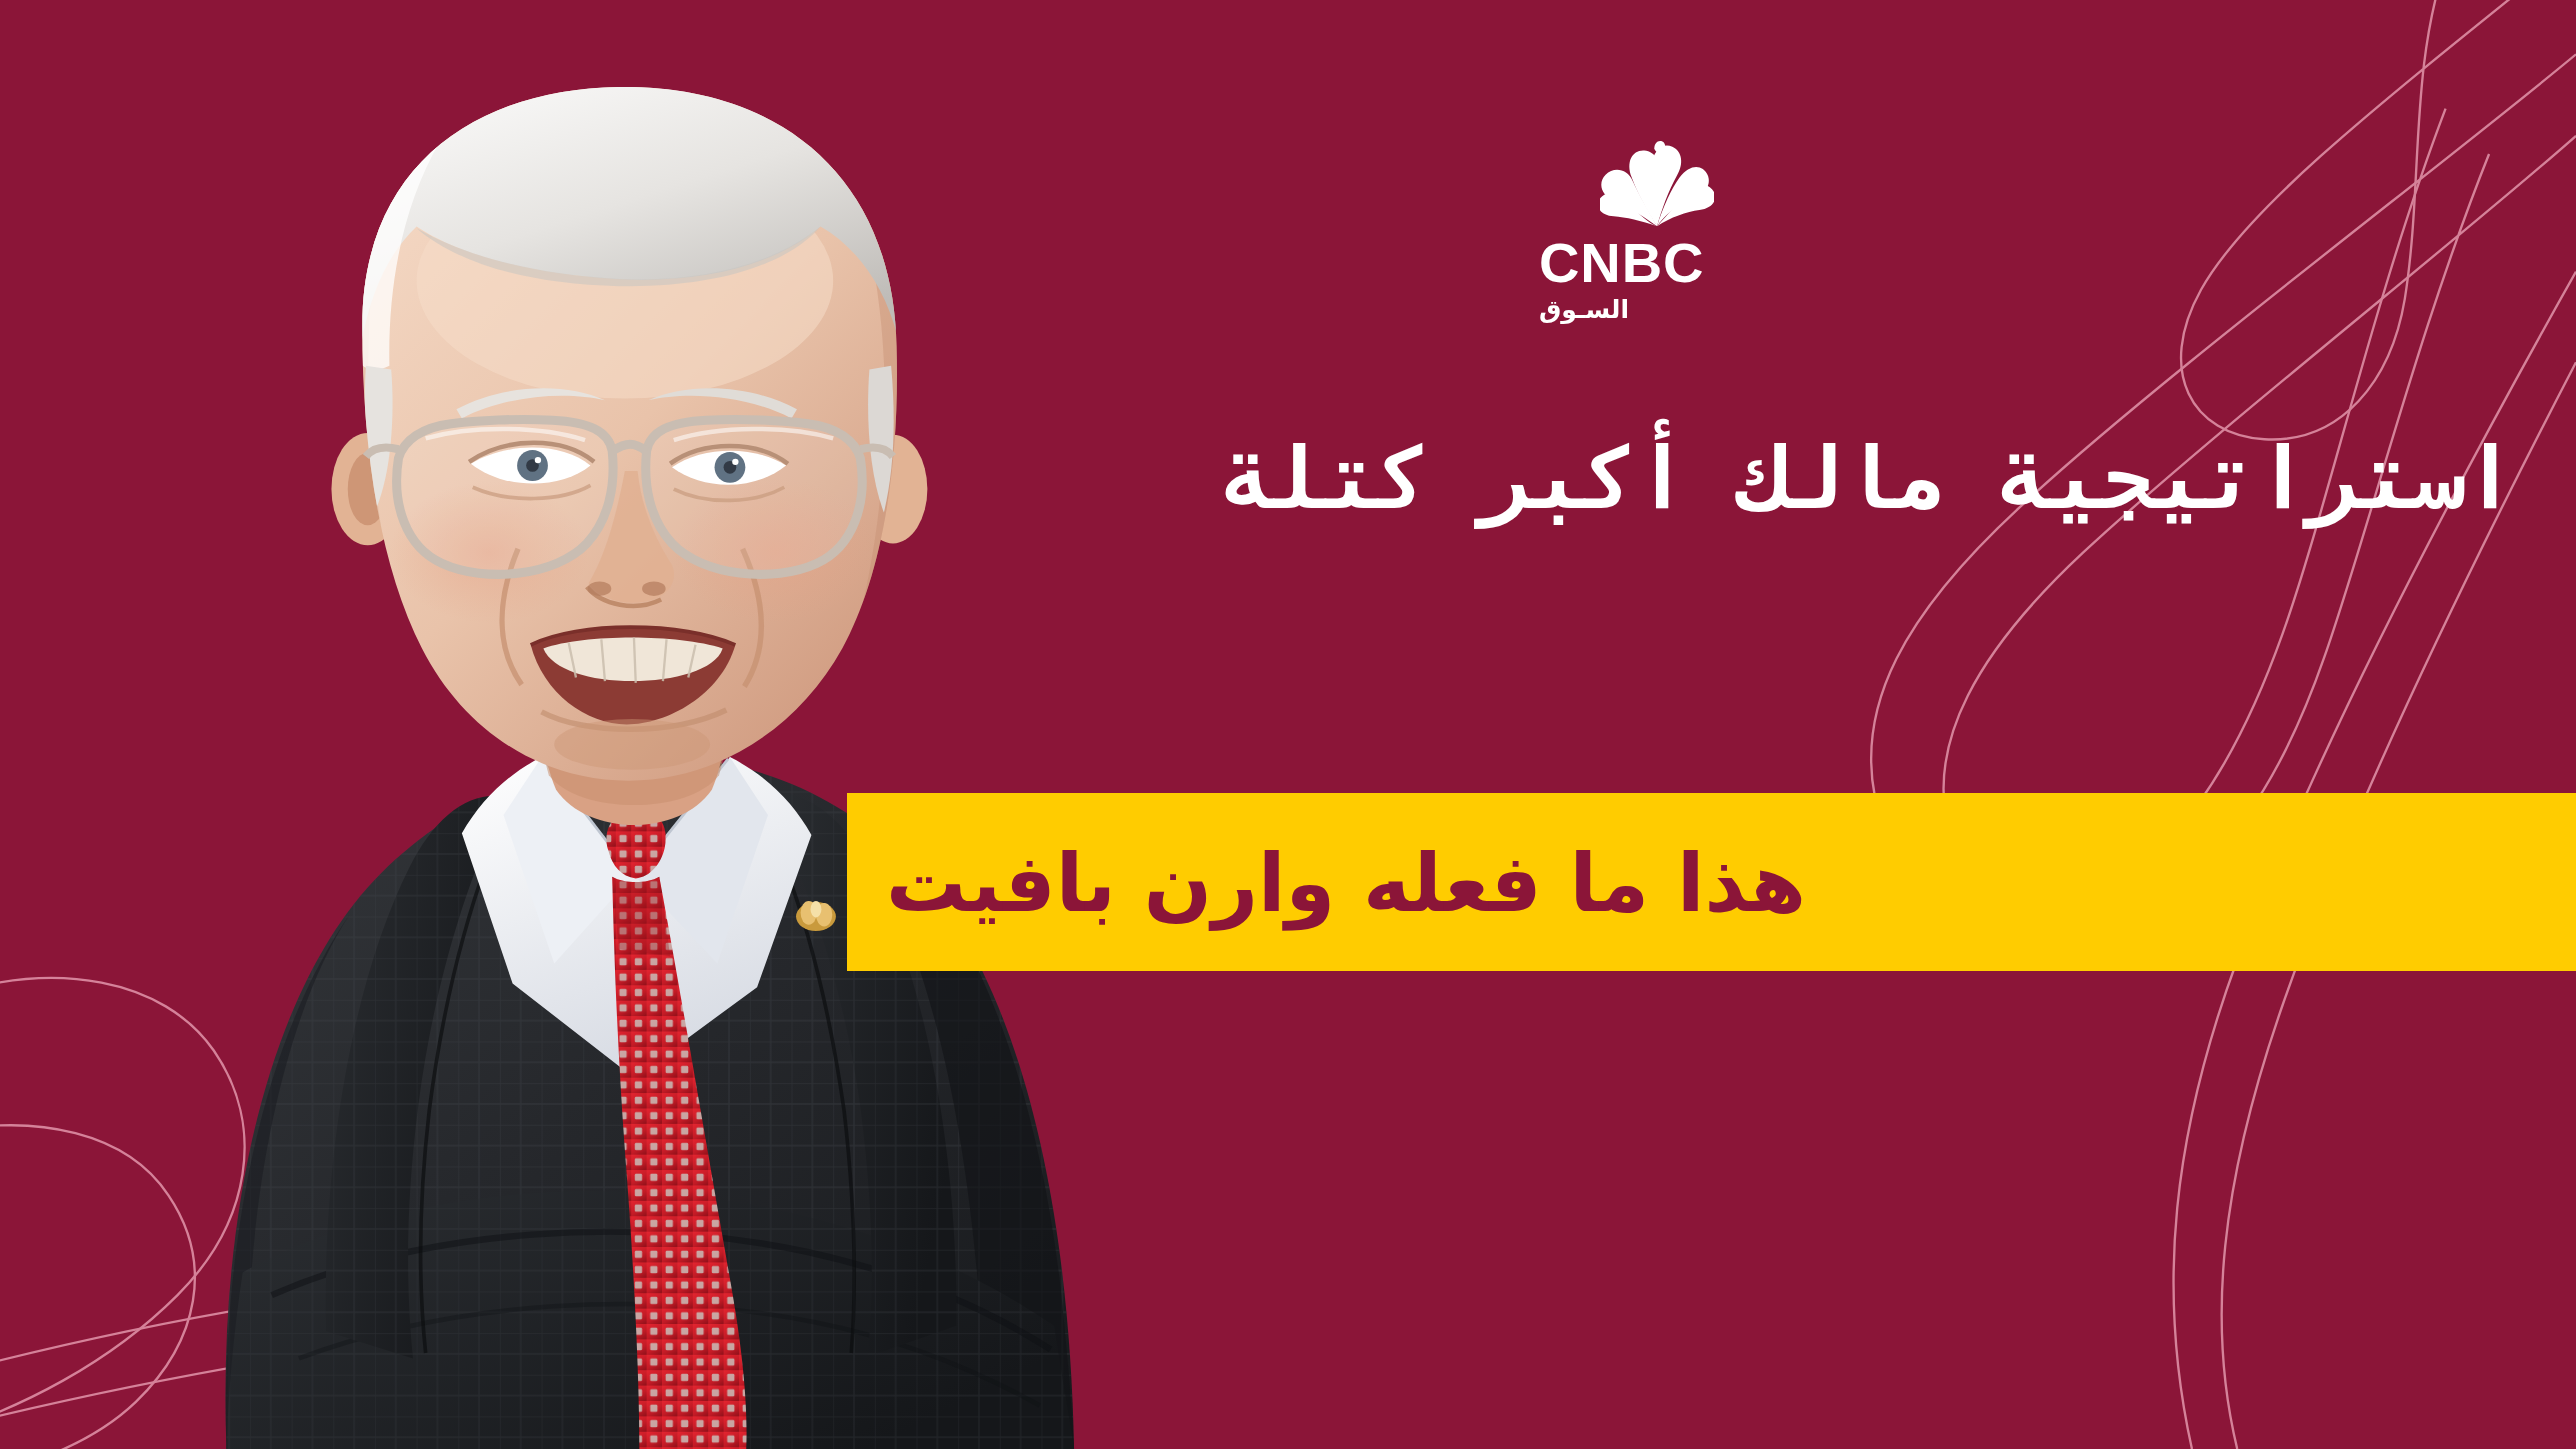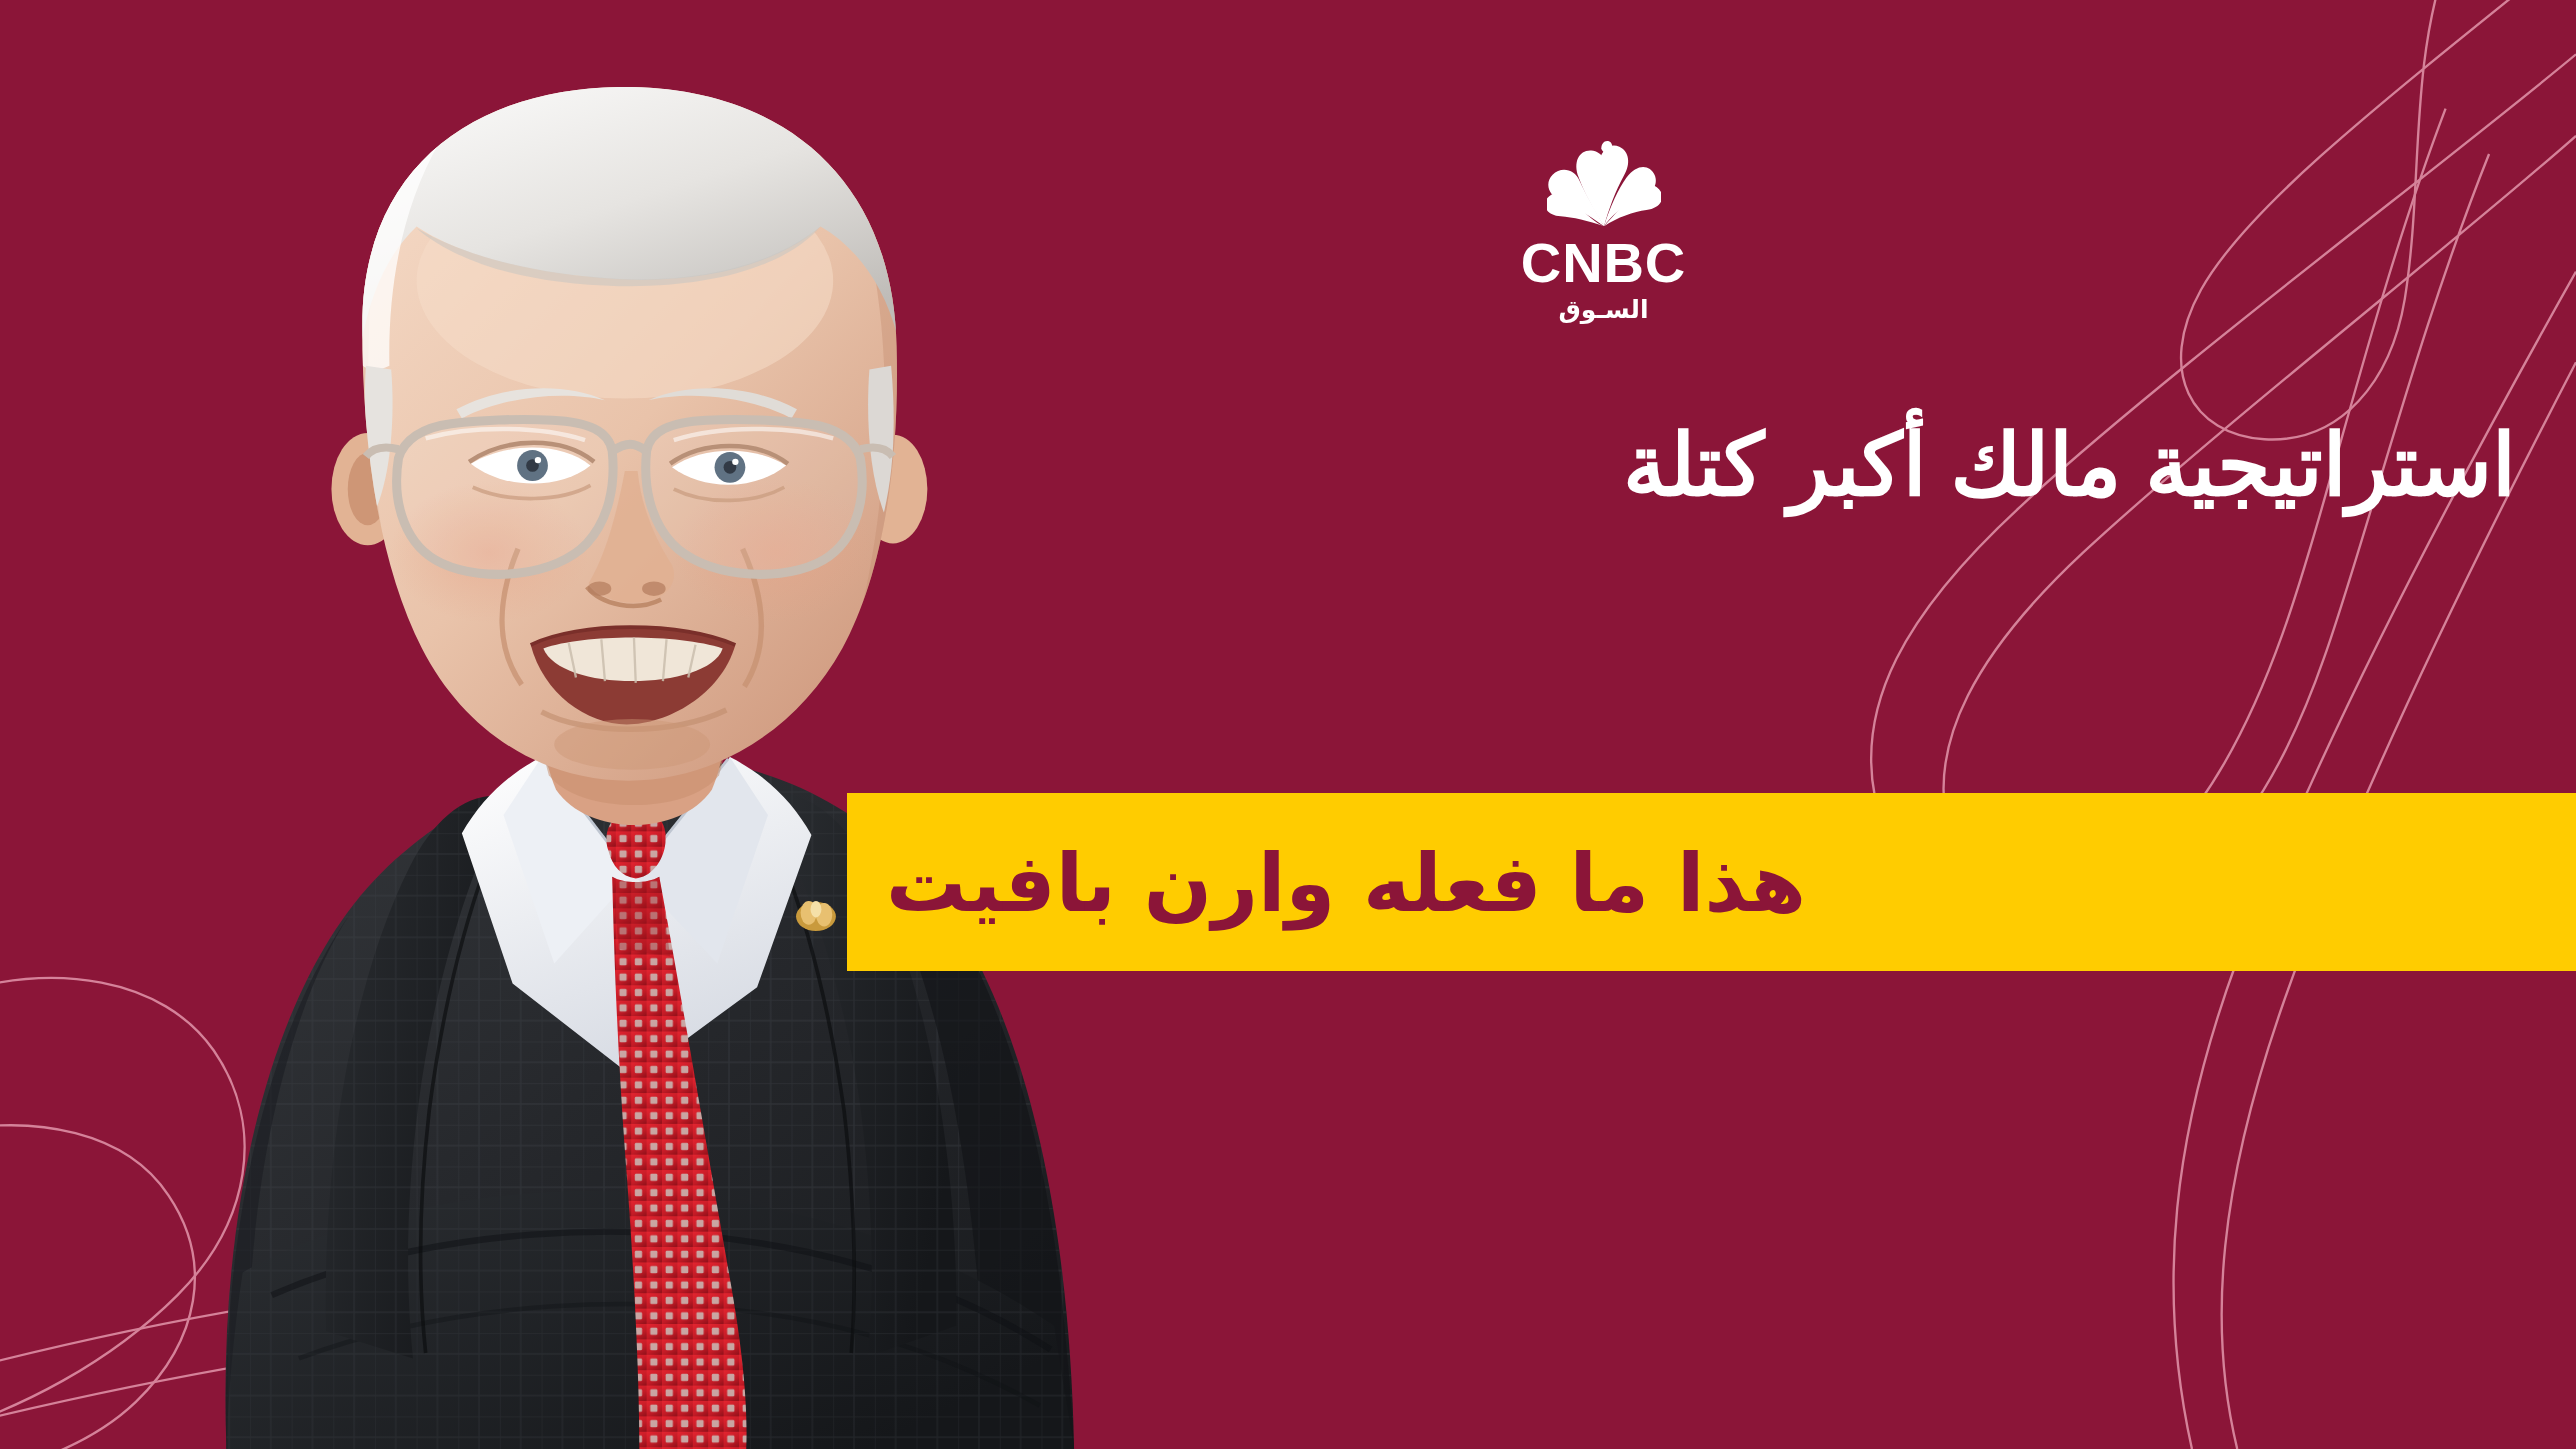--- a/index.html
+++ b/index.html
@@ -31,24 +31,24 @@
     left: 0;
     bottom: 0;
     width: 1286px;
     height: 1449px;
     pointer-events: none;
   }
 
   
   .logo-block {
     position: absolute;
-    left: 1486px;
+    left: 1539px;
     top: 136px;
     width: 235px;
-    text-align: center;
+    text-align: left;
   }
   .peacock {
     display: block;
     margin: 0 auto;
     width: 114px;
     height: 92px;
   }
   .cnbc-word {
     display: block;
     margin-top: 7.2px;
@@ -69,26 +69,26 @@
     letter-spacing: 6.3px;
     color: #ffffff;
     line-height: 1;
     direction: rtl;
   }
 
   
   .headline {
     position: absolute;
     right: 60px;
-    top: 406px;
+    top: 426px;
     width: 1603px;
     text-align: right;
     direction: rtl;
     color: #ffffff;
-    font-family: Liberation Sans, sans-serif;
+    font-family: Liberation Mono, monospace;
     font-weight: 700;
     font-size: 86px;
     line-height: 1.38;
     letter-spacing: -0.9px;
   }
   .headline .ln { display: block; white-space: nowrap; }
 
   
   .banner {
     position: absolute;

